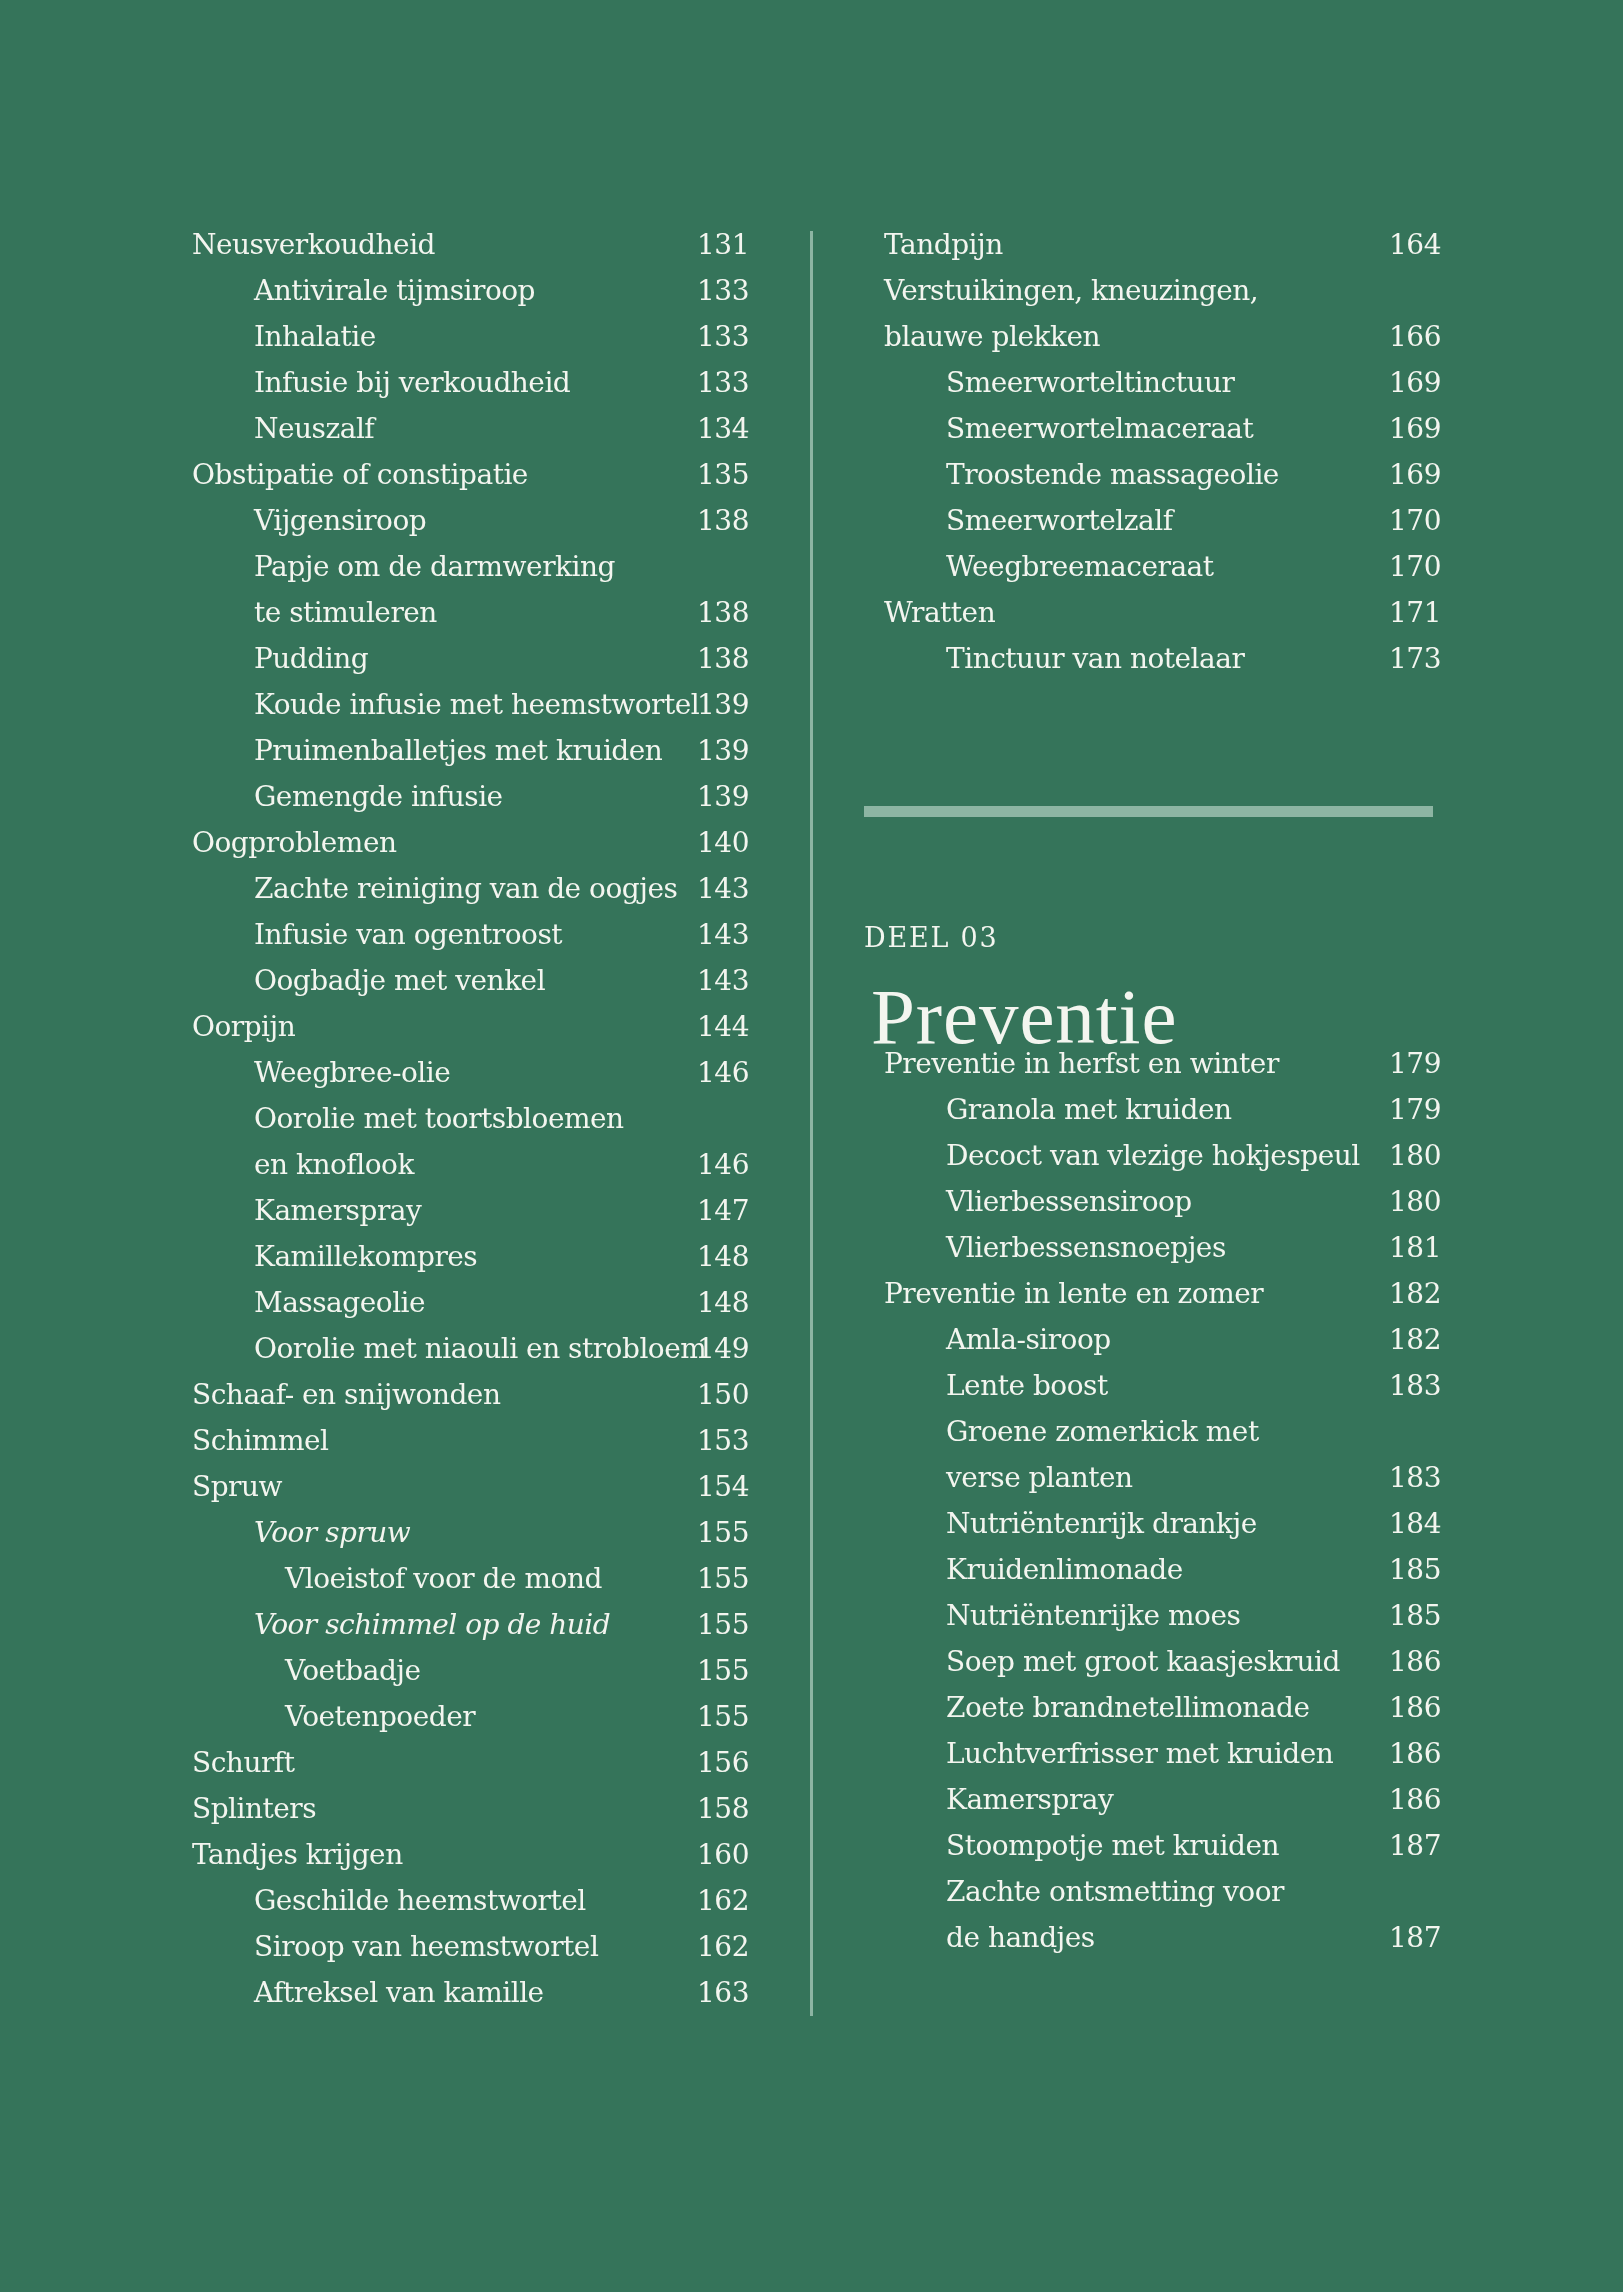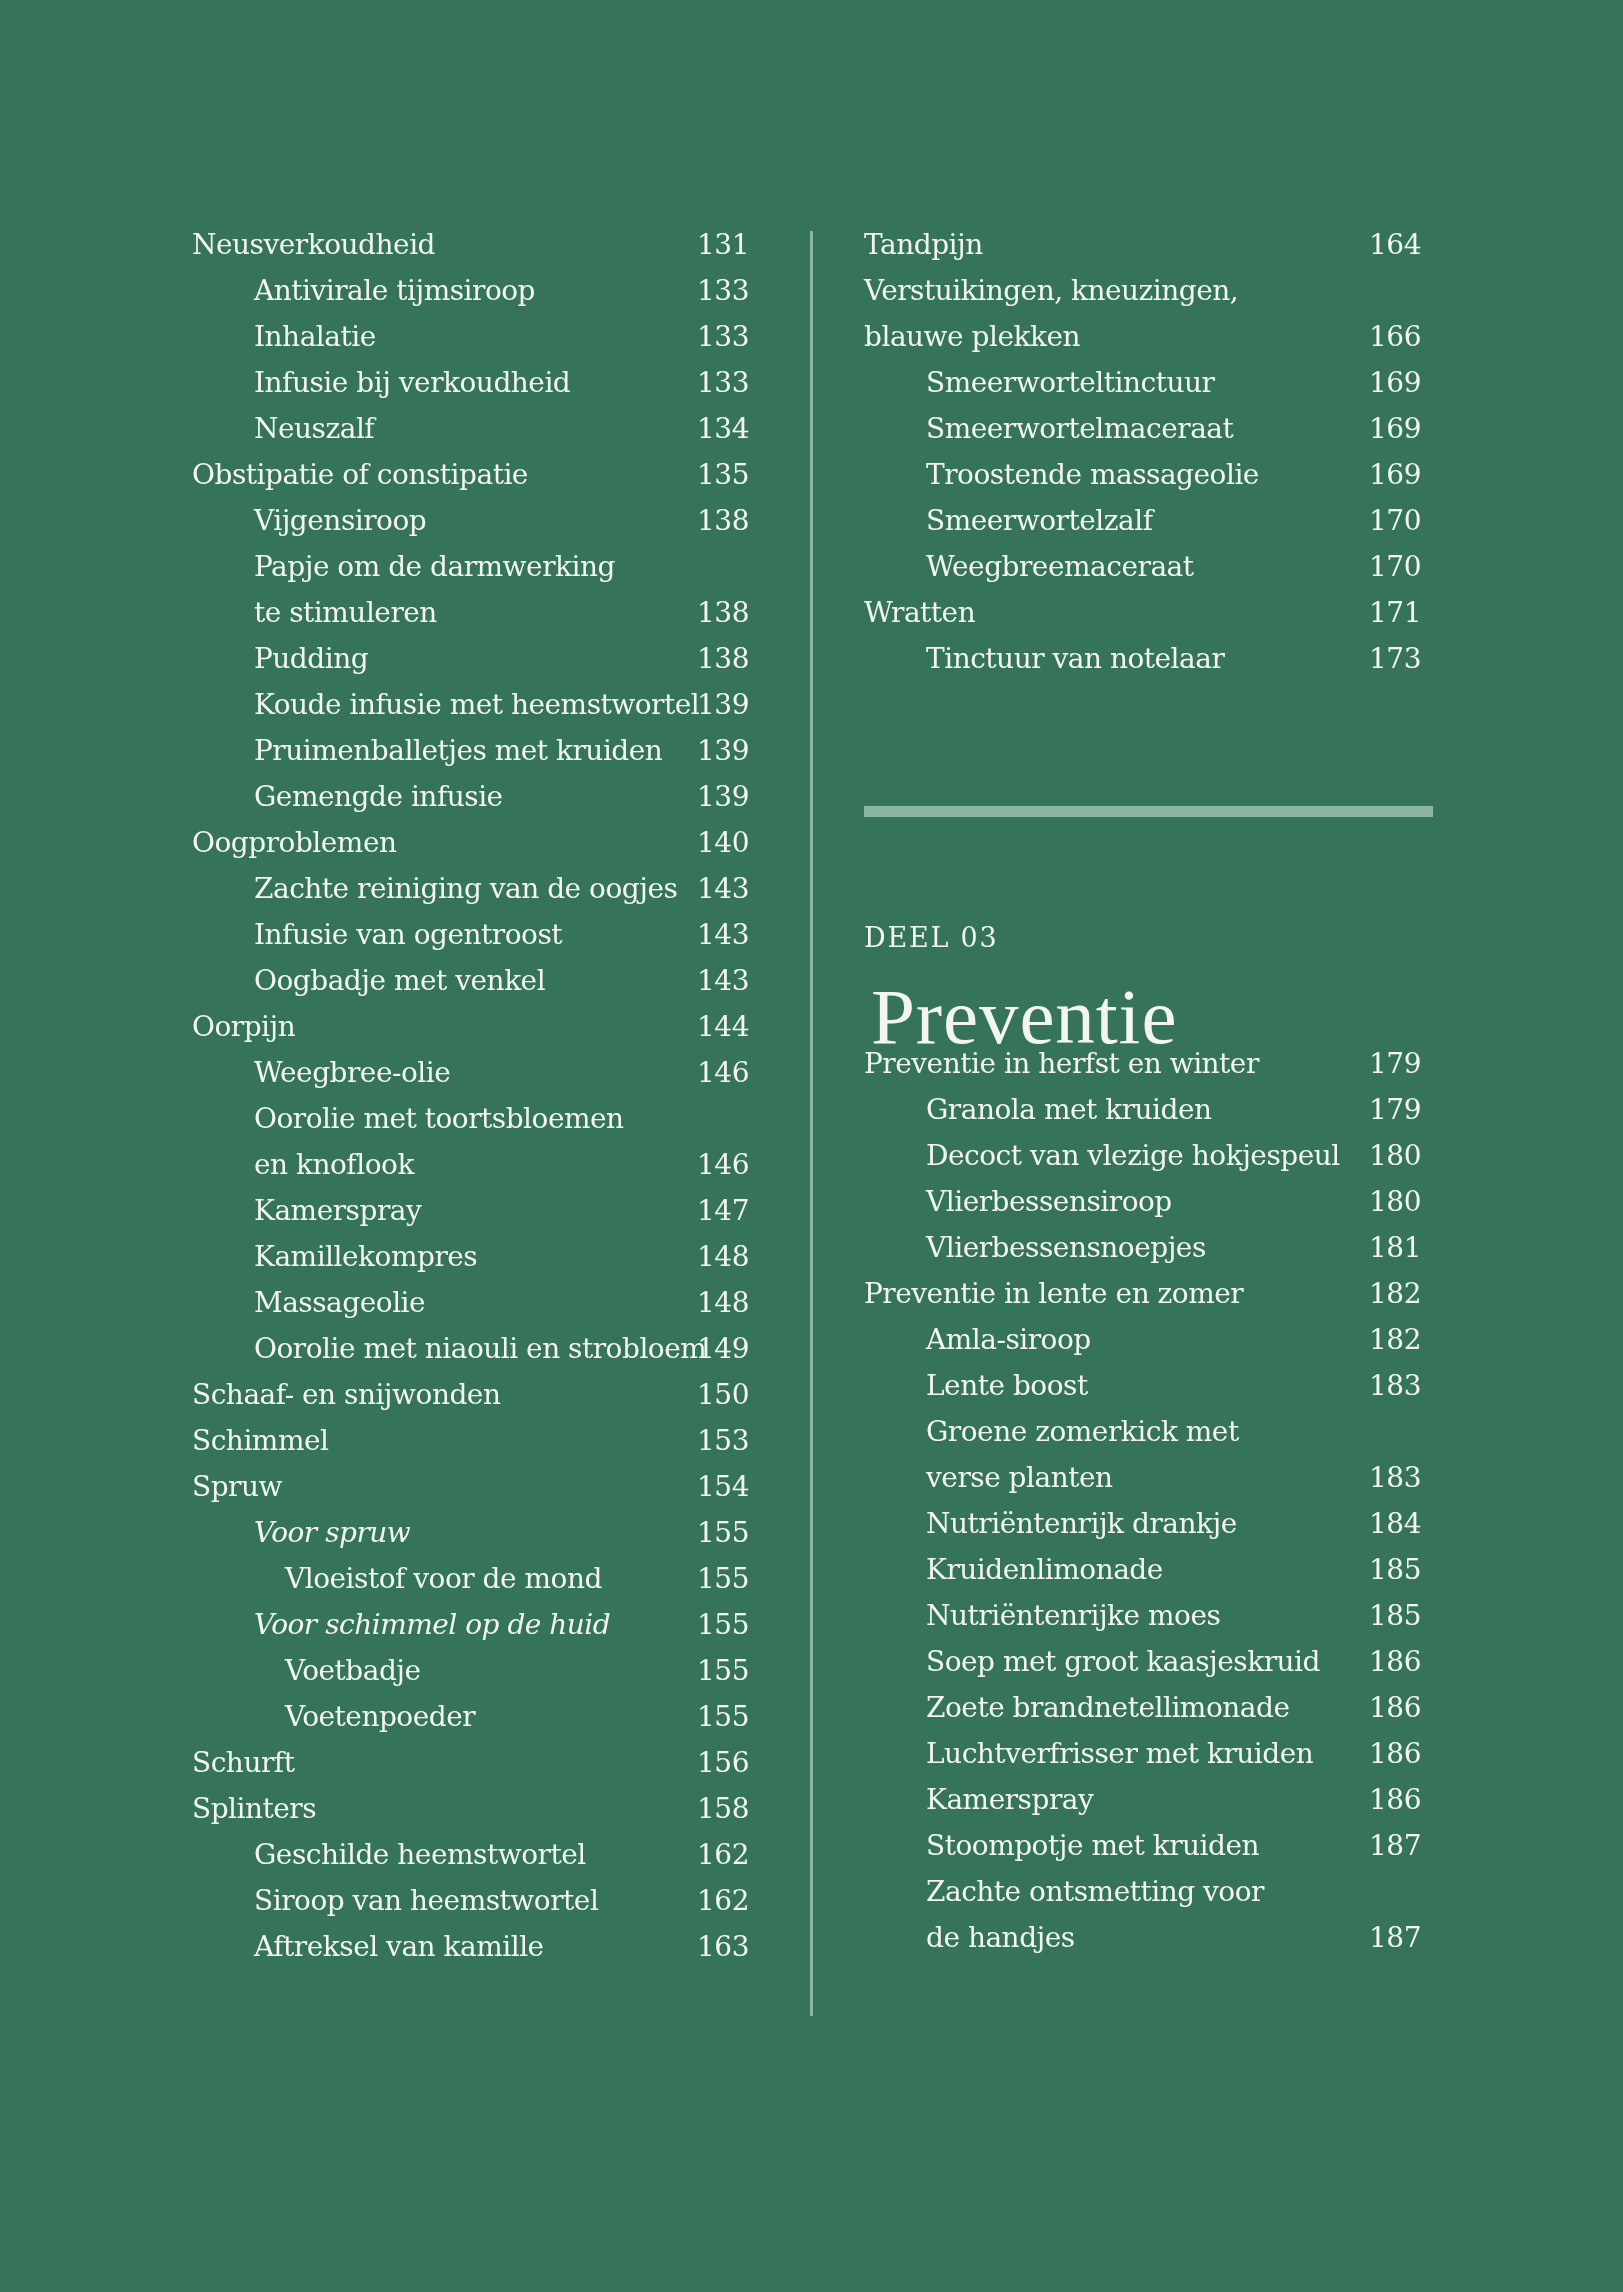--- a/index.html
+++ b/index.html
@@ -6,21 +6,21 @@
     body {
       width: 1624px; height: 2293px;
       background: #35745a;
       position: relative;
       overflow: hidden;
       color: #f3f5ef;
       font-family: "DejaVu Serif", serif;
     }
     .col { position: absolute; top: 222px; }
     .col-left { left: 192px; width: 557px; }
-    .col-right { left: 864px; width: 557px; }
+    .col-right { left: 884px; width: 557px; }
     .entry {
       position: relative;
       height: 46px;
       line-height: 46px;
       font-size: 28px;
       white-space: nowrap;
       letter-spacing: -0.5px;
     }
     .entry .label { position: absolute; left: 0; top: 0; }
     .entry .page { position: absolute; right: 0; top: 0; }
@@ -183,20 +183,24 @@
       <span class="page">155</span>
     </div>
     <div class="entry lvl0">
       <span class="label">Schurft</span>
       <span class="page">156</span>
     </div>
     <div class="entry lvl0">
       <span class="label">Splinters</span>
       <span class="page">158</span>
     </div>
+    <div class="entry lvl0">
+      <span class="label">Tandjes krijgen</span>
+      <span class="page">160</span>
+    </div>
     <div class="entry lvl1">
       <span class="label">Geschilde heemstwortel</span>
       <span class="page">162</span>
     </div>
     <div class="entry lvl1">
       <span class="label">Siroop van heemstwortel</span>
       <span class="page">162</span>
     </div>
     <div class="entry lvl1">
       <span class="label">Aftreksel van kamille</span>

